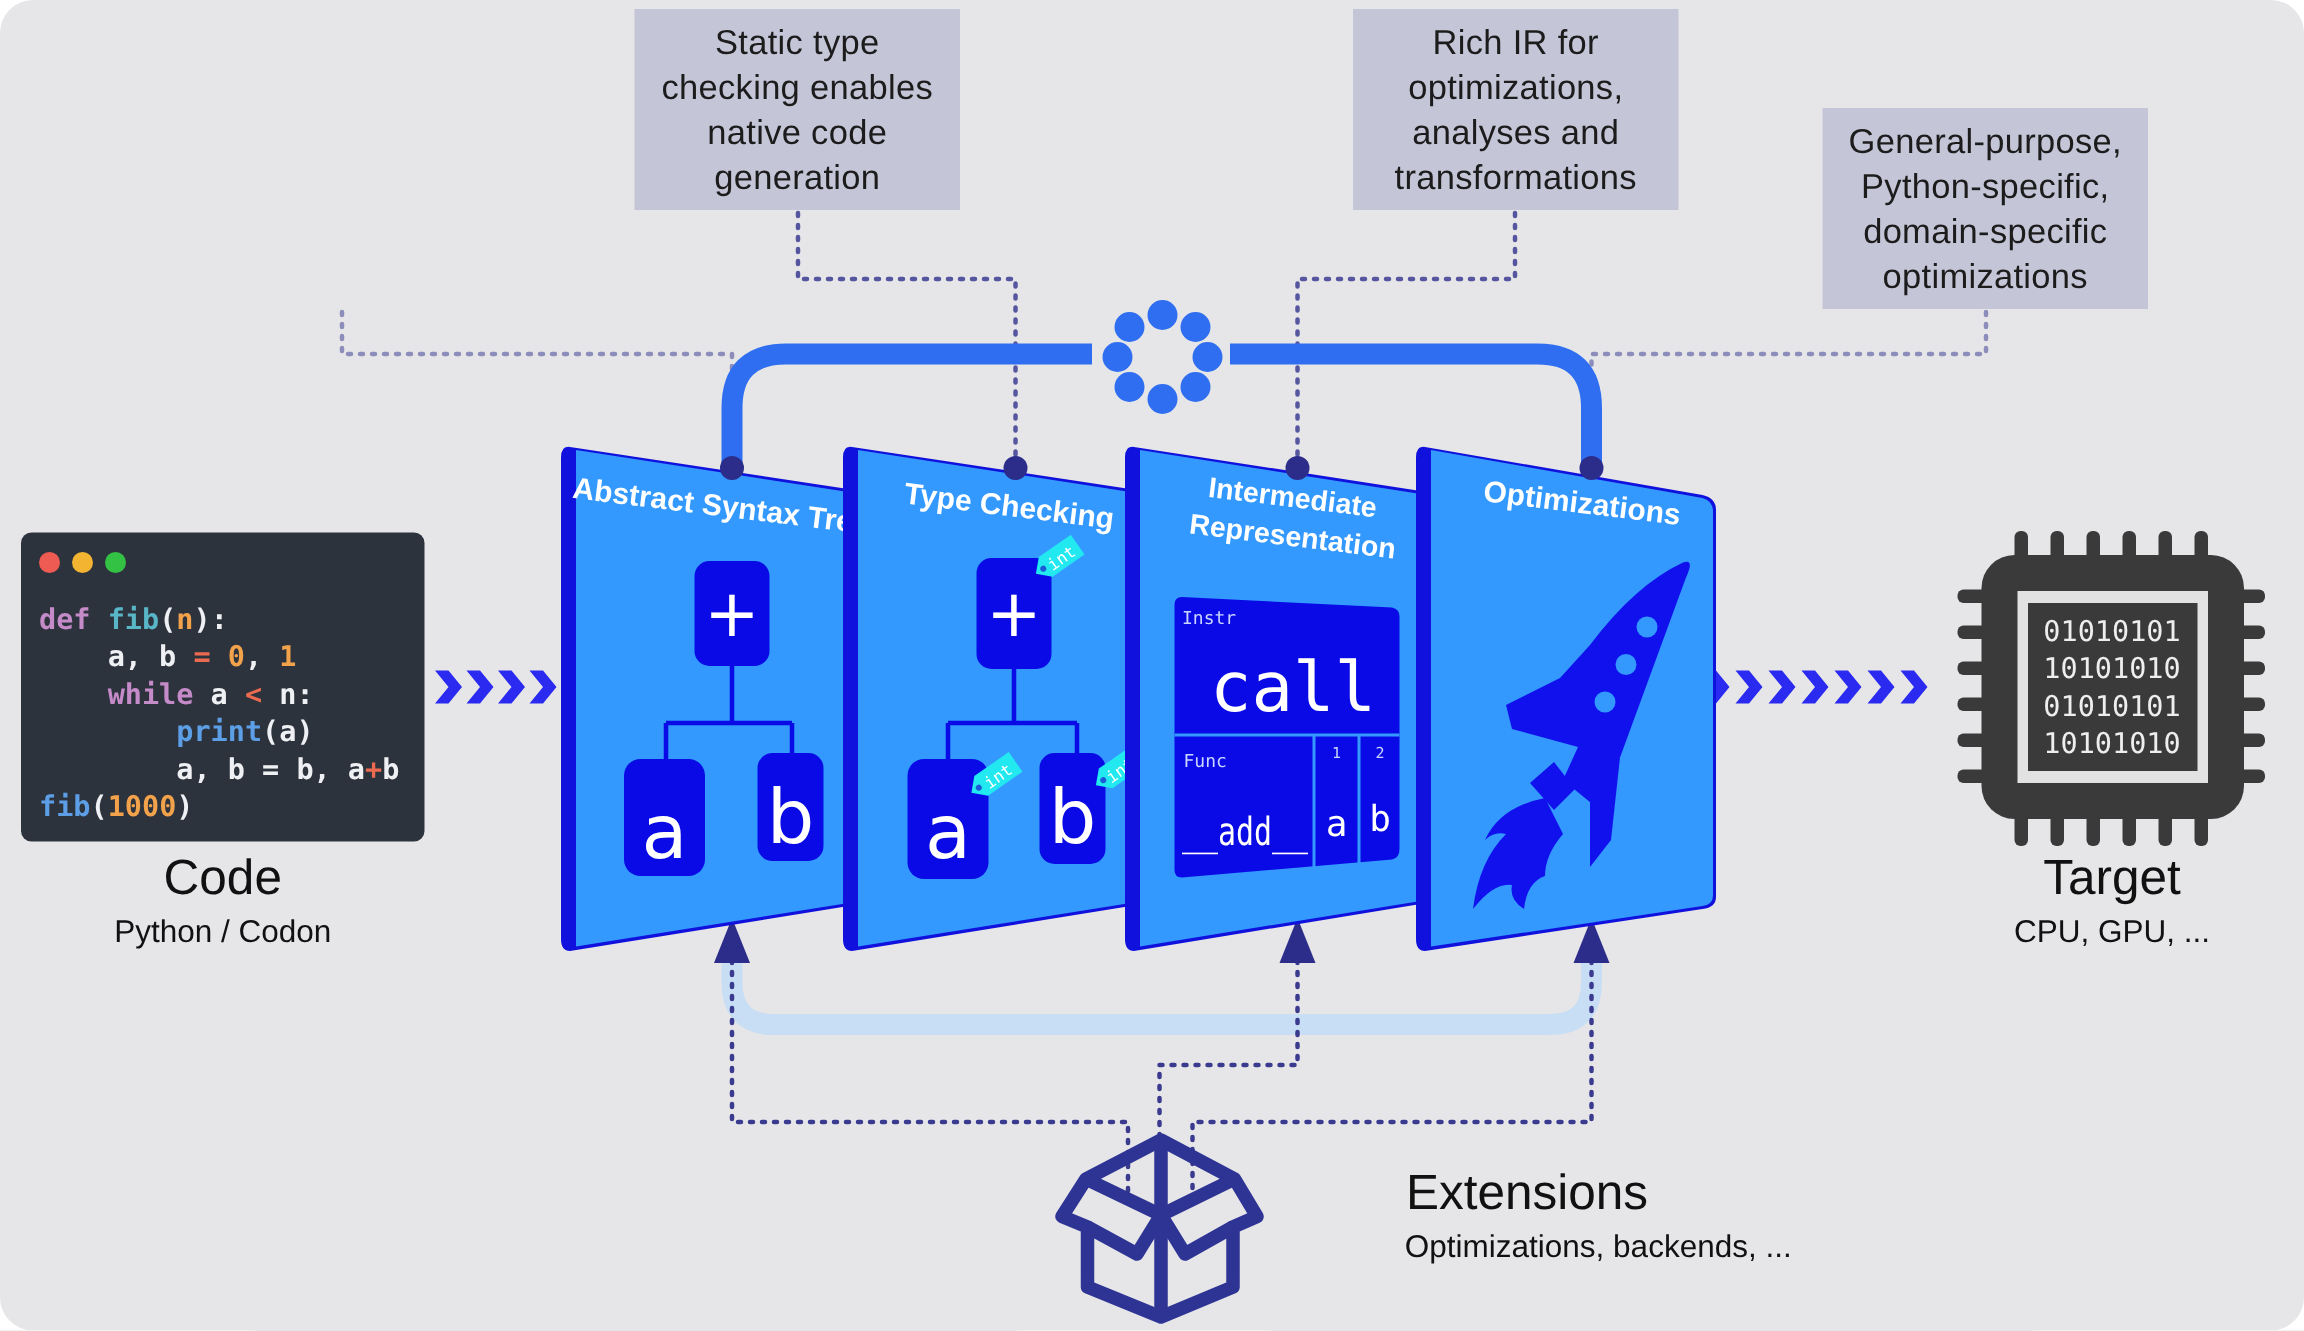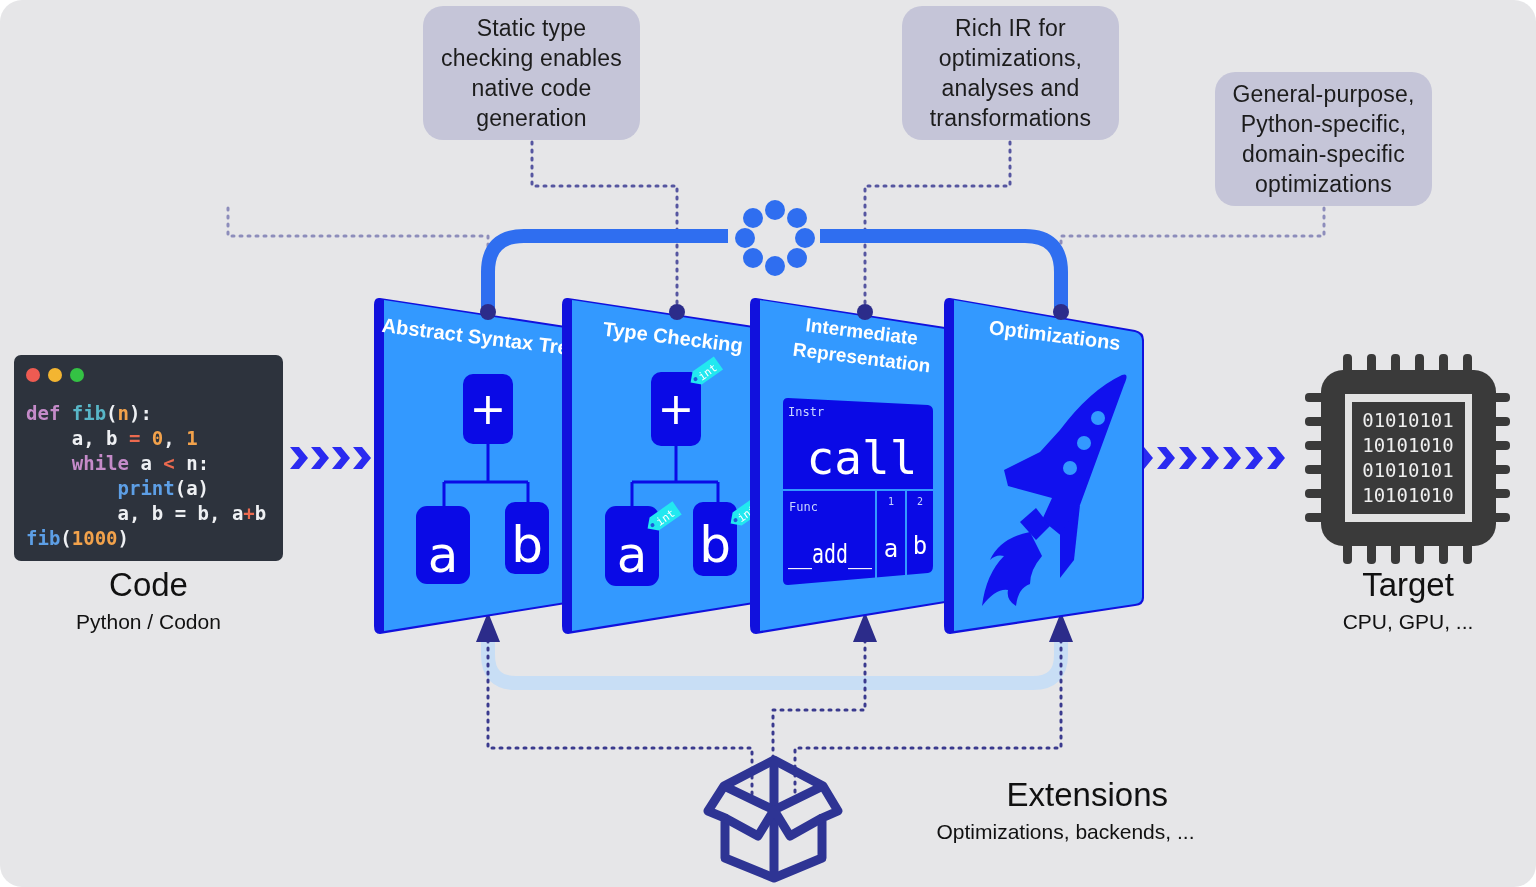--- a/index.html
+++ b/index.html
@@ -1,19 +1,19 @@
 <!DOCTYPE html>
 <html><head>
 <meta charset="utf-8">
 <style>
   html,body{margin:0;padding:0;}
   body{width:1536px;height:887px;background:#ffffff;font-family:"Liberation Sans",sans-serif;overflow:hidden;}
   .canvas{position:relative;width:1536px;height:887px;background:#e6e6e8;border-radius:22px;overflow:hidden;}
   svg.layer{position:absolute;left:0;top:0;}
-  .note{position:absolute;background:#c5c5d8;border-radius:20px;color:#1c1c1c;font-size:23px;line-height:30px;text-align:center;display:flex;align-items:center;justify-content:center;letter-spacing:0.2px;}
+  .note{position:absolute;background:#c5c5d8;border-radius:0;color:#1c1c1c;font-size:23px;line-height:30px;text-align:center;display:flex;align-items:center;justify-content:center;letter-spacing:0.2px;}
   .code-win{position:absolute;left:14px;top:355px;width:269px;height:206px;background:#2d333d;border-radius:7px;font-weight:bold;}
   .dot{position:absolute;top:13px;width:14px;height:14px;border-radius:50%;}
   .code{position:absolute;left:12px;top:46px;font-family:"DejaVu Sans Mono",monospace;font-size:19px;line-height:25px;color:#eef0f3;white-space:pre;margin:0;}
   .kw{color:#c58bc9;} .fn{color:#58b6c7;} .num{color:#f2a24b;} .op{color:#ec6a4f;} .bi{color:#5d9fe6;}
   .label-big{position:absolute;font-size:33px;color:#111;text-align:center;}
   .label-small{position:absolute;font-size:21px;color:#111;text-align:center;}
   .stage-title{font-family:"Liberation Sans",sans-serif;font-weight:bold;fill:#ffffff;font-size:20px;}
 </style>
 </head>
 <body>
@@ -244,15 +244,15 @@
 <span><span>        </span><span class="bi">print</span><span>(a)</span></span>
 <span><span>        a, b = b, a</span><span class="op">+</span><span>b</span></span>
 <span><span class="bi">fib</span><span>(</span><span class="num">1000</span><span>)</span></span></pre>
   </div>
   <div class="label-big" style="left:14px;top:566px;width:269px;">Code</div>
   <div class="label-small" style="left:14px;top:610px;width:269px;">Python / Codon</div>
 
   <div class="label-big" style="left:1310px;top:566px;width:196px;">Target</div>
   <div class="label-small" style="left:1310px;top:610px;width:196px;">CPU, GPU, ...</div>
 
-  <div class="label-big" style="left:868px;top:776px;width:300px;text-align:right;">Extensions</div>
+  <div class="label-big" style="left:868px;top:776px;width:300px;">Extensions</div>
   <div class="label-small" style="left:908px;top:820px;width:315px;">Optimizations, backends, ...</div>
 </div>
 
 </body></html>

